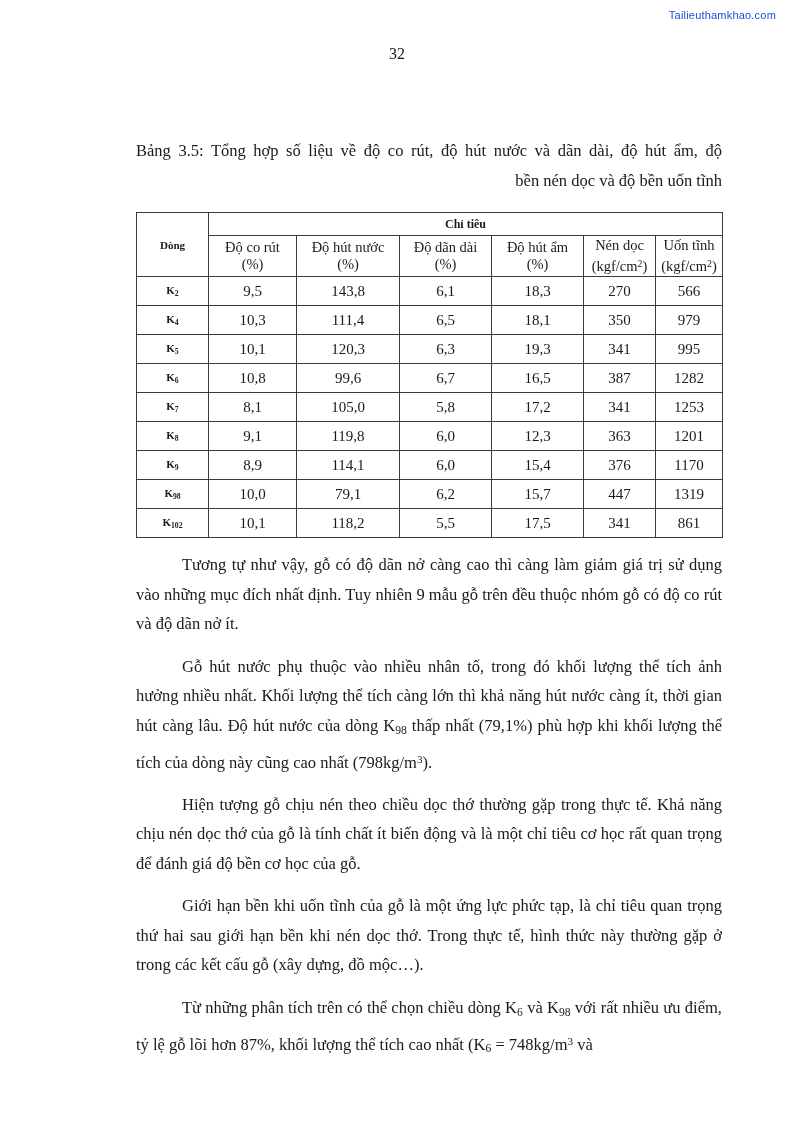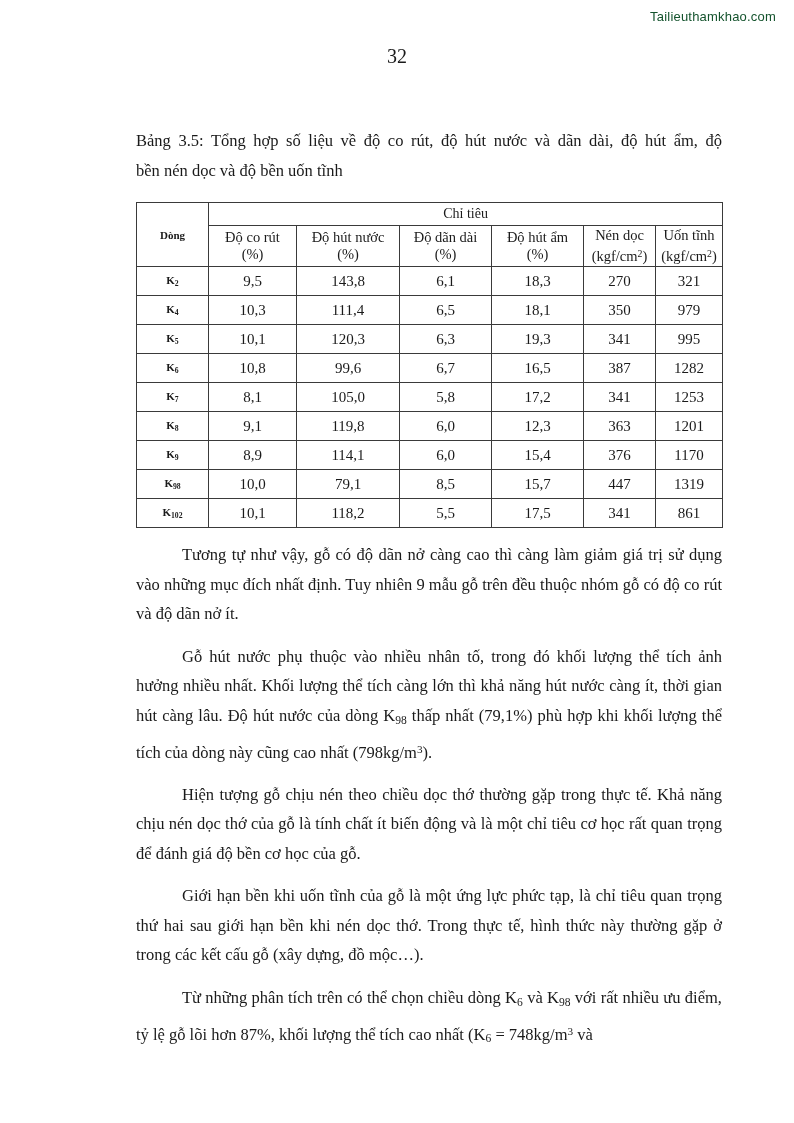--- a/index.html
+++ b/index.html
@@ -18,54 +18,54 @@
     background: #ffffff;
     overflow: hidden;
   }
 
   
   .watermark {
     position: absolute;
     top: 9px;
     right: 18px;
     font-family: "Liberation Sans", "DejaVu Sans", sans-serif;
-    font-size: 13px;
+    font-size: 11px;
     letter-spacing: 0.2px;
-    color: #14532d;
+    color: #1d4ed8;
     white-space: nowrap;
     user-select: none;
   }
 
   
   .page-number {
     position: absolute;
     top: 45px;
     left: 0;
     width: 794px;
     text-align: center;
-    font-size: 20px;
+    font-size: 16px;
   }
 
   
   .content {
     position: absolute;
     left: 136px;
-    top: 126px;
+    top: 136px;
     width: 586px;
   }
 
   
   .caption {
     font-size: 16.5px;
     line-height: 30px;
     text-align: center;
     margin: 0 0 16px 0;
   }
   .caption .line1 { display: block; text-align: justify; text-align-last: justify; }
-  .caption .line2 { display: block; text-align: left; }
+  .caption .line2 { display: block; text-align: right; }
 
   
   table.data {
     border-collapse: collapse;
     width: 586px;
     table-layout: fixed;
     font-size: 15px;
   }
   table.data th,
   table.data td {
@@ -74,23 +74,23 @@
     vertical-align: middle;
     padding: 0;
     font-weight: normal;
   }
   table.data th.rowhead,
   table.data td.rowhead {
     font-weight: bold;
     font-size: 11px;
   }
   table.data th.grouphead {
-    font-weight: normal;
+    font-weight: bold;
     height: 22px;
-    font-size: 14px;
+    font-size: 12px;
   }
   table.data th.colhead {
     height: 40px;
     font-size: 14.5px;
     line-height: 17px;
     margin-top: 36px;
   }
   table.data tbody td {
     height: 28px;
   }
@@ -175,21 +175,21 @@
         </tr>
       </thead>
       <tbody id="table-body">
           <tr>
             <td class="rowhead"><span>K</span><sub>2</sub></td>
             <td>9,5</td>
             <td>143,8</td>
             <td>6,1</td>
             <td>18,3</td>
             <td>270</td>
-            <td>321</td>
+            <td>566</td>
           </tr>
           <tr>
             <td class="rowhead"><span>K</span><sub>4</sub></td>
             <td>10,3</td>
             <td>111,4</td>
             <td>6,5</td>
             <td>18,1</td>
             <td>350</td>
             <td>979</td>
           </tr>
@@ -235,21 +235,21 @@
             <td>114,1</td>
             <td>6,0</td>
             <td>15,4</td>
             <td>376</td>
             <td>1170</td>
           </tr>
           <tr>
             <td class="rowhead"><span>K</span><sub>98</sub></td>
             <td>10,0</td>
             <td>79,1</td>
-            <td>8,5</td>
+            <td>6,2</td>
             <td>15,7</td>
             <td>447</td>
             <td>1319</td>
           </tr>
           <tr>
             <td class="rowhead"><span>K</span><sub>102</sub></td>
             <td>10,1</td>
             <td>118,2</td>
             <td>5,5</td>
             <td>17,5</td>

